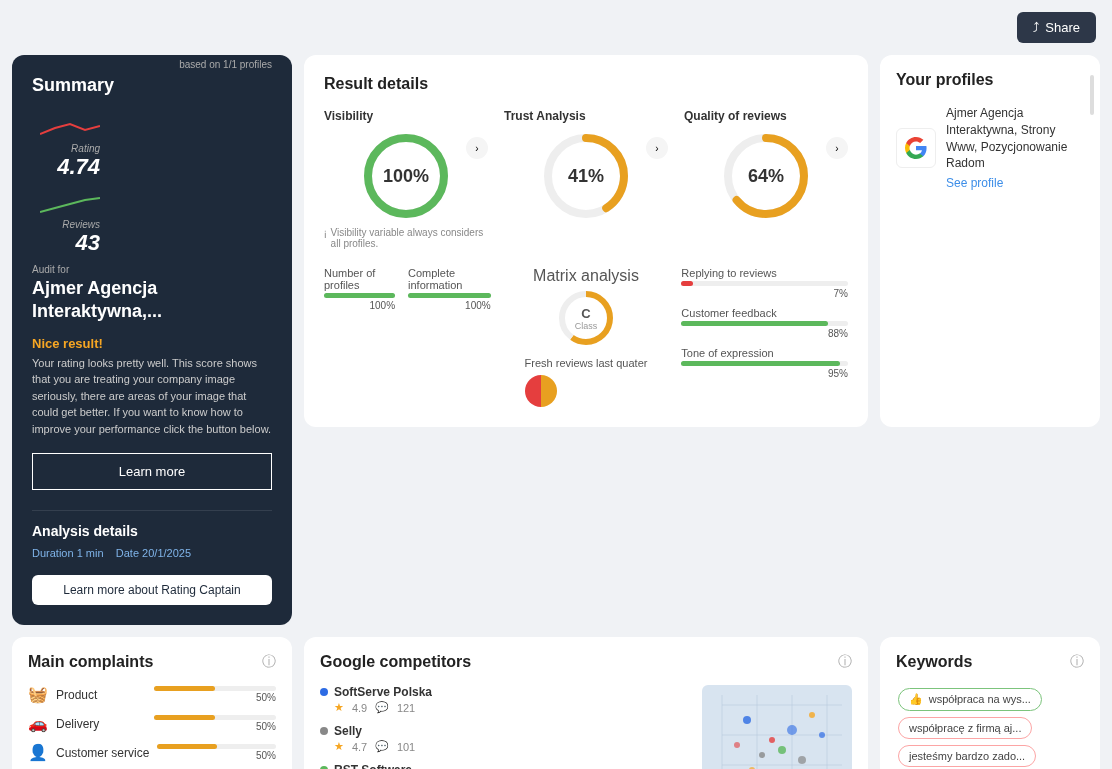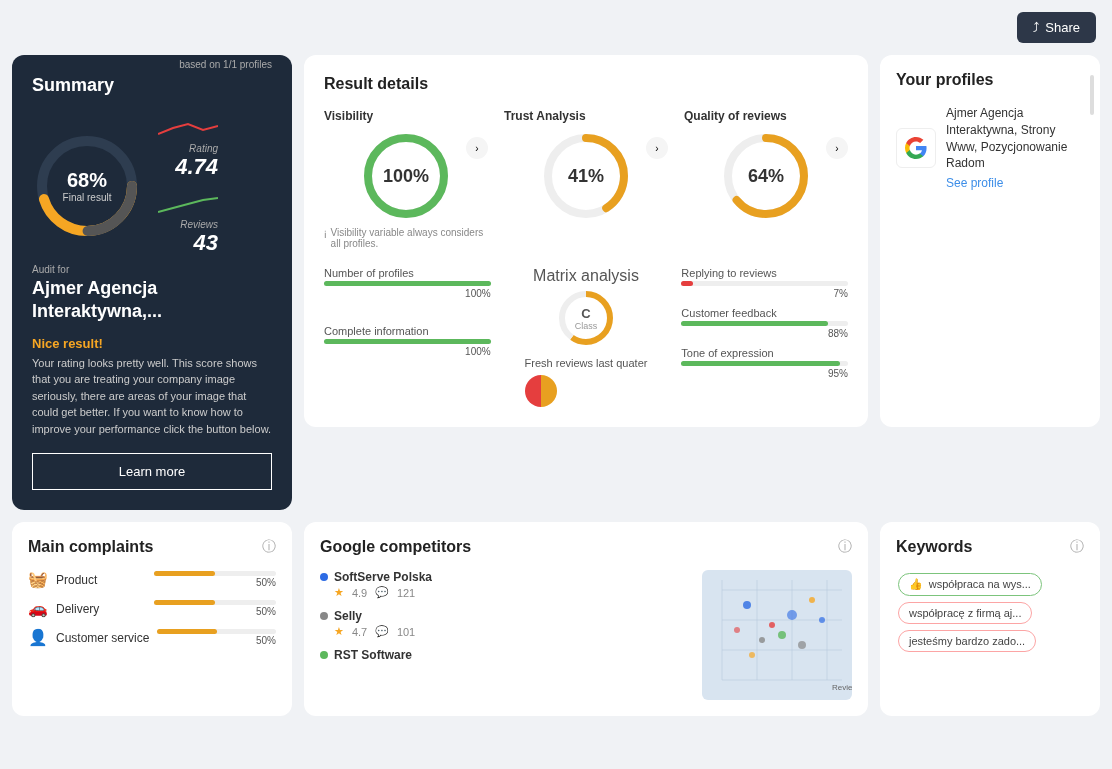--- a/index.html
+++ b/index.html
@@ -290,22 +290,22 @@
     }
 
     .result-bottom {
       display: grid;
       grid-template-columns: 1fr 1fr 1fr;
       gap: 12px;
     }
 
     .bottom-left {
       display: flex;
-      flex-direction: column;
-      gap: 26px;
+      flex-direction: row;
+      gap: 13px;
     }
 
     .bar-item {
       display: flex;
       flex-direction: column;
       gap: 2px;
     }
 
     .bar-label {
       font-size: 11px;
@@ -565,31 +565,20 @@
 
 <div class="main-layout">
 
   <div class="summary-card">
     <div style="display:flex; justify-content:space-between; align-items:flex-start;">
       <span class="summary-title">Summary</span>
       <span class="based-on">based on 1/1 profiles</span>
     </div>
 
     <div class="summary-metrics">
-      <div class="donut-container">
-        <svg viewBox="0 0 110 110">
-          <circle cx="55" cy="55" r="45" fill="none" stroke="#2e3d50" stroke-width="10"></circle>
-          <circle cx="55" cy="55" r="45" fill="none" stroke="#f6a623" stroke-width="10" stroke-dasharray="197.92 282.74" stroke-dashoffset="70" stroke-linecap="round"></circle>
-          <circle cx="55" cy="55" r="45" fill="none" stroke="#555" stroke-width="10" stroke-dasharray="70 282.74" stroke-dashoffset="0" stroke-linecap="round"></circle>
-        </svg>
-        <div class="donut-label">
-          <span class="donut-pct">68%</span>
-          <span class="donut-sub">Final result</span>
-        </div>
-      </div>
 
       <div class="side-metrics">
         <div class="metric-item">
           <svg class="mini-chart" viewBox="0 0 60 24">
             <polyline points="0,18 15,12 30,8 45,14 60,10" fill="none" stroke="#e53e3e" stroke-width="2"></polyline>
           </svg>
           <div class="metric-label">Rating</div>
           <div class="metric-value">4.74</div>
         </div>
         <div class="metric-item">
@@ -603,20 +592,31 @@
     </div>
 
     <div class="audit-for">Audit for</div>
     <div class="audit-name">Ajmer Agencja Interaktywna,...</div>
 
     <div class="nice-result">Nice result!</div>
     <div class="result-text">Your rating looks pretty well. This score shows that you are treating your company image seriously, there are areas of your image that could get better. If you want to know how to improve your performance click the button below.</div>
 
     <button class="learn-more-btn">Learn more</button>
 
+    <div class="analysis-details">
+      <div class="analysis-title">Analysis details</div>
+      <div class="analysis-row">
+        <span>Duration</span>
+        <span>1 min</span>
+        &nbsp;&nbsp;
+        <span>Date</span>
+        <span>20/1/2025</span>
+      </div>
+      <button class="learn-more-btn2">Learn more about Rating Captain</button>
+    </div>
   </div>
 
   <div class="result-details-card">
     <div class="card-title">Result details</div>
 
     <div class="result-metrics-row">
 
       <div class="result-metric-item">
         <div class="result-metric-label">Visibility</div>
         <div class="circle-metric">

